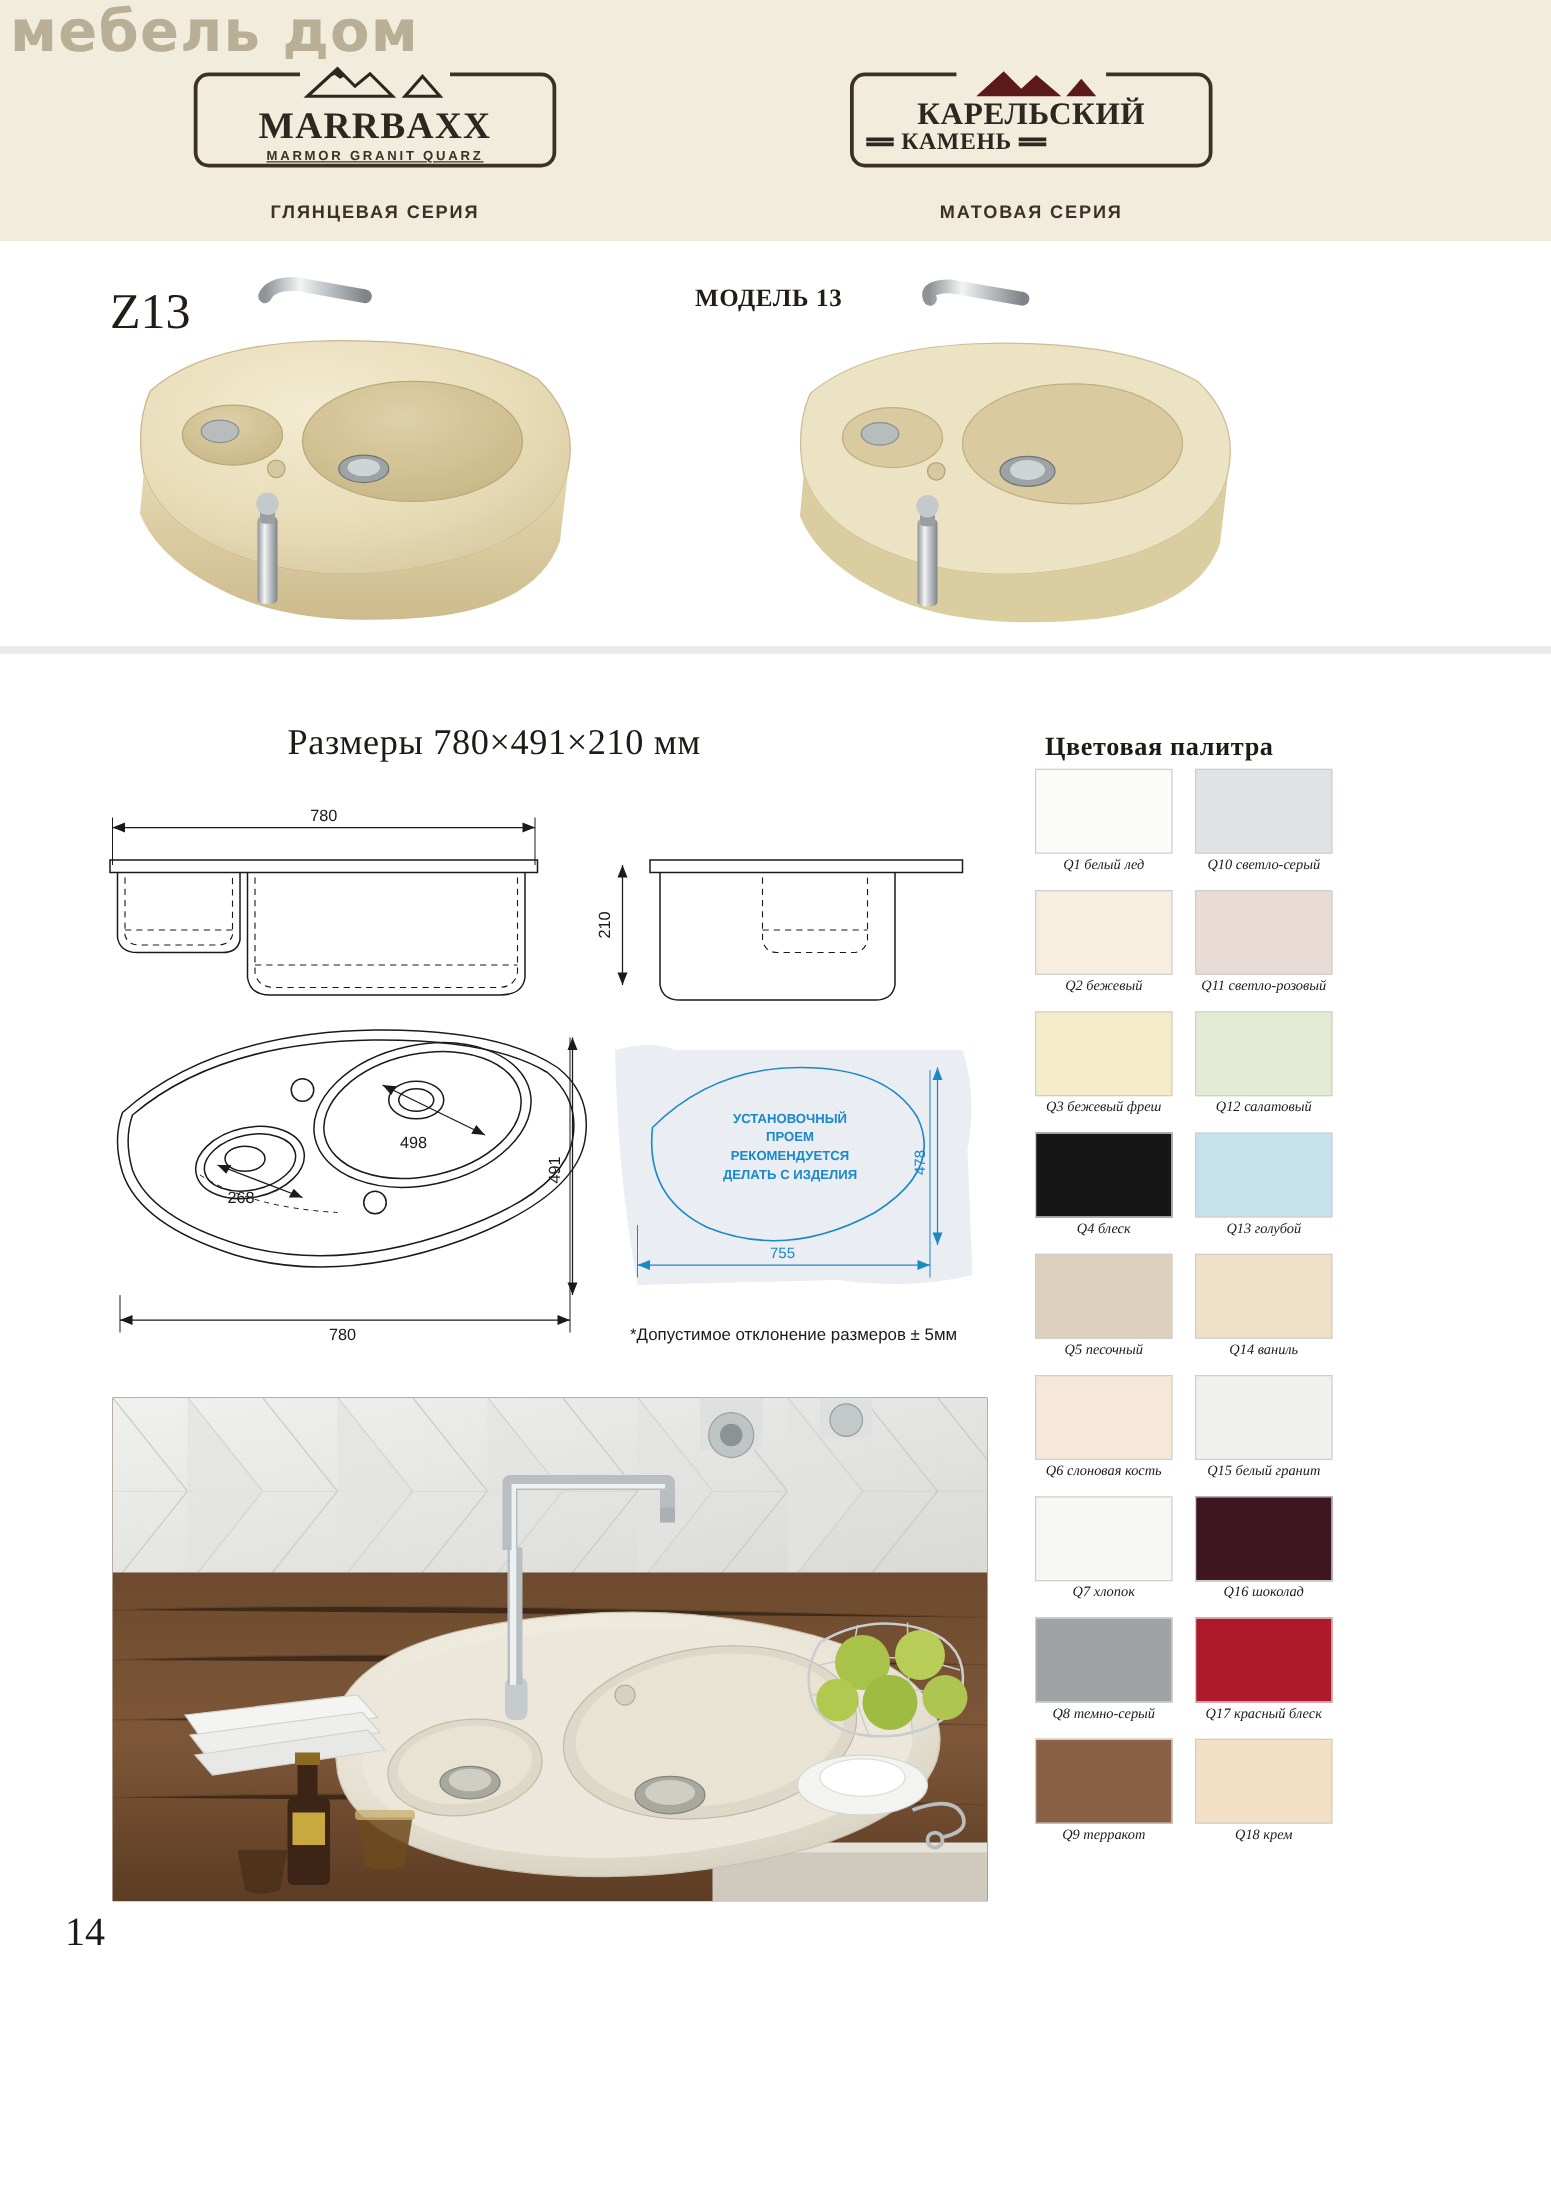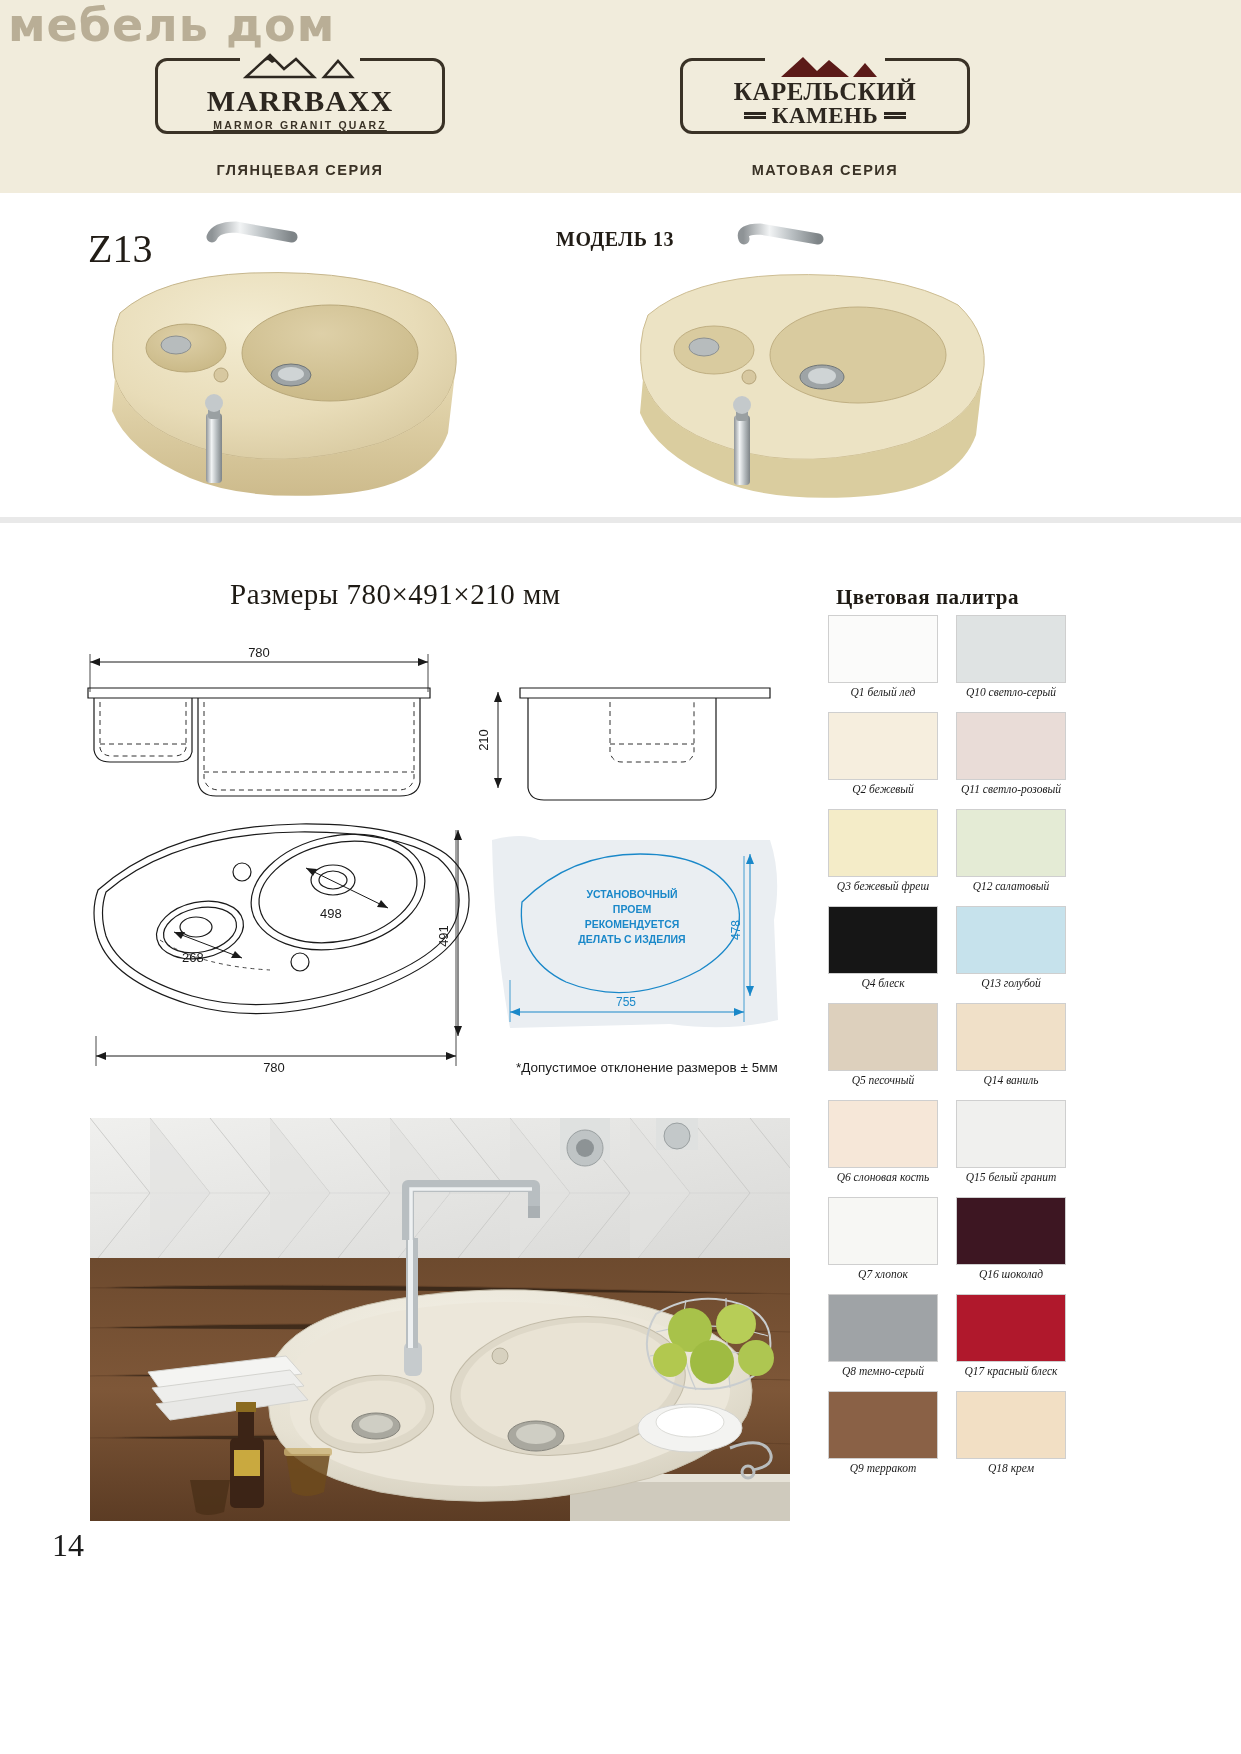--- a/index.html
+++ b/index.html
@@ -72,25 +72,25 @@
     font-weight: bold;
     font-size: 25px;
     letter-spacing: 0.5px;
     color: #2d2720;
     line-height: 1.0;
     margin-top: 10px;
   }
   .logo-name2b {
     font-family: "Liberation Serif", serif;
     font-weight: bold;
-    font-size: 23px;
+    font-size: 19px;
     letter-spacing: 0.5px;
     color: #2d2720;
     line-height: 1.0;
-    display: flex; align-items: center; justify-content: center; gap: 6px;
+    display: flex; align-items: center; gap: 6px;
   }
   .dash { display: inline-block; width: 22px; height: 0; border-top: 3px solid #2d2720; border-bottom: 3px solid #2d2720; height: 7px;}
   .series-label {
     margin-top: 28px;
     font-size: 14.5px;
     font-weight: bold;
     letter-spacing: 1.5px;
     color: #3a3226;
   }
 
@@ -128,21 +128,21 @@
     font-size: 21px;
     font-weight: bold;
     color: #1e1a14;
     letter-spacing: 0.5px;
   }
 
   
   .drawing-area { position: absolute; left: 70px; top: 640px; width: 720px; height: 450px; }
   .note-text {
     position: absolute;
-    left: 516px; top: 1060px;
+    left: 504px; top: 1060px;
     font-size: 13.5px;
     color: #1a1a1a;
   }
 
   
   .kitchen-photo {
     position: absolute;
     left: 90px; top: 1118px;
     width: 700px; height: 403px;
     overflow: hidden;

